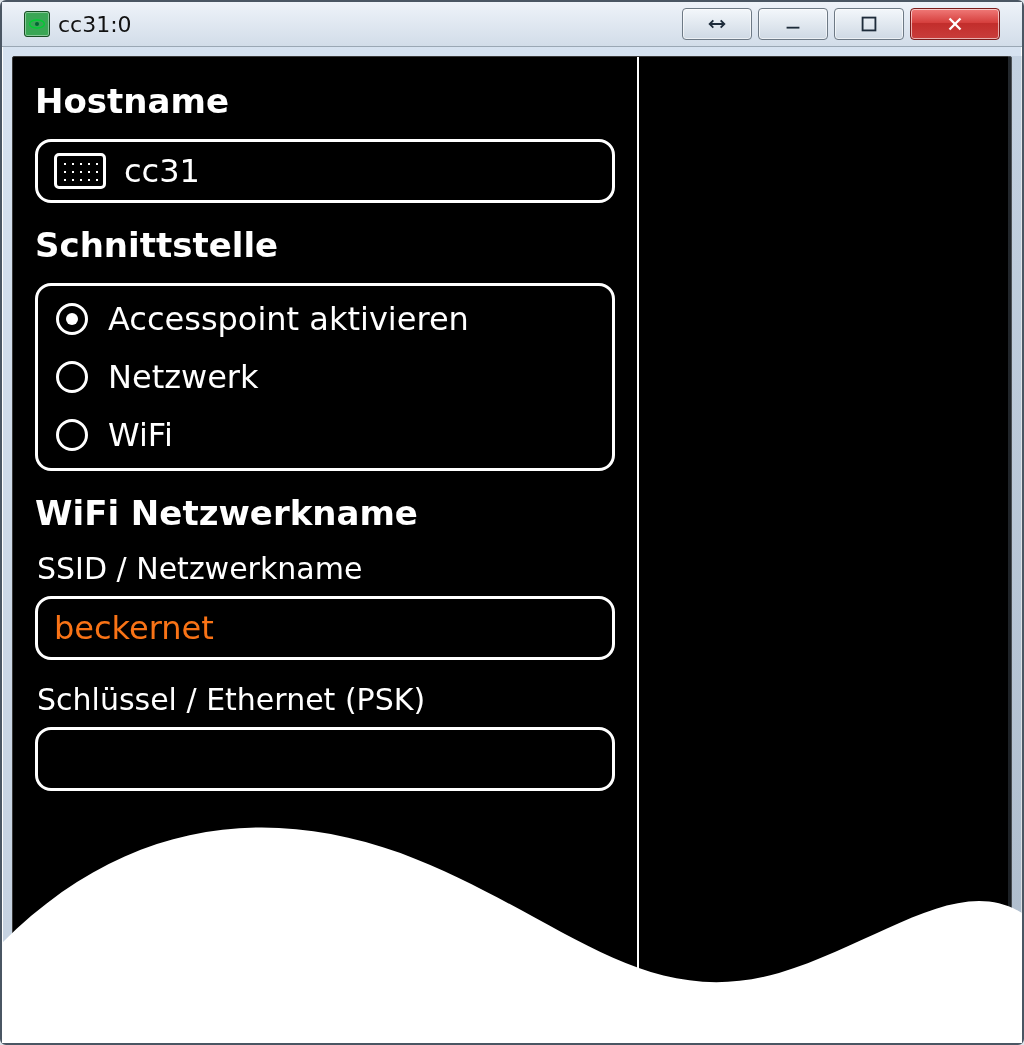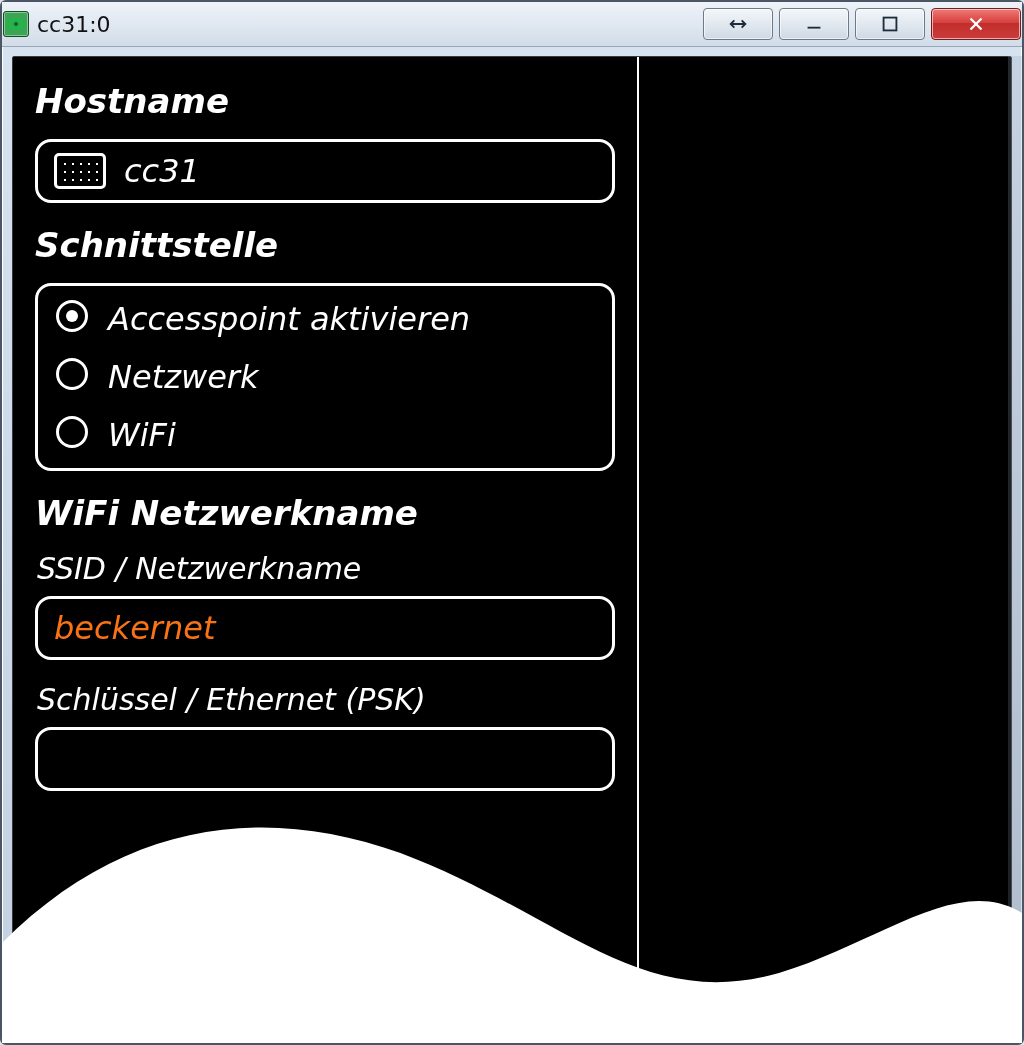--- a/index.html
+++ b/index.html
@@ -17,21 +17,21 @@
     box-sizing:border-box;
     border:2px solid #4a5663;
     border-radius:6px;
     background:linear-gradient(#d7e3f1,#c3d0df);
     box-shadow:inset 0 0 0 1px #fff;
   }
   .titlebar{
     height:44px;
     display:flex;
     align-items:center;
-    padding:0 1px;
+    padding:0 22px;
     background:linear-gradient(#eef3f9,#d2dde9);
     border-bottom:1px solid #9aa7b4;
   }
   .titlebar .app-icon{
     width:24px;height:24px;
     background:#3aa655;
     border:1px solid #184d24;
     border-radius:3px;
     display:flex;align-items:center;justify-content:center;
     margin-right:8px;
@@ -63,21 +63,20 @@
   .win-btn.close svg{width:22px;height:22px;stroke:#fff;}
   
   .content{
     position:absolute;
     left:10px;right:10px;top:54px;bottom:10px;
     background:#000;
     border:1px solid #3a3a3a;
     border-radius:2px;
     display:flex;
     overflow:hidden;
-    font-style:italic;
   }
   .left-pane{
     flex:0 0 580px;
     border-right:2px solid #fff;
     padding:18px 22px;
     color:#fff;
   }
   .right-pane{
     flex:1;
     padding:18px 22px;
@@ -115,21 +114,21 @@
     position:relative;
   }
   .kbd-icon::before{
     content:"";
     position:absolute;inset:4px;
     background:
       radial-gradient(#fff 1.2px,transparent 1.3px) 0 0/8px 8px;
   }
   .radio-list{display:flex;flex-direction:column;gap:12px;}
   .radio-item{
-    display:flex;align-items:flex-start;gap:20px;
+    display:flex;align-items:center;gap:20px;
     font-size:32px;
     padding:4px 2px;
     cursor:pointer;
   }
   .radio{
     width:26px;height:26px;border:3px solid #fff;border-radius:50%;
     display:flex;align-items:center;justify-content:center;
     flex:0 0 auto;
   }
   .radio .dot{

